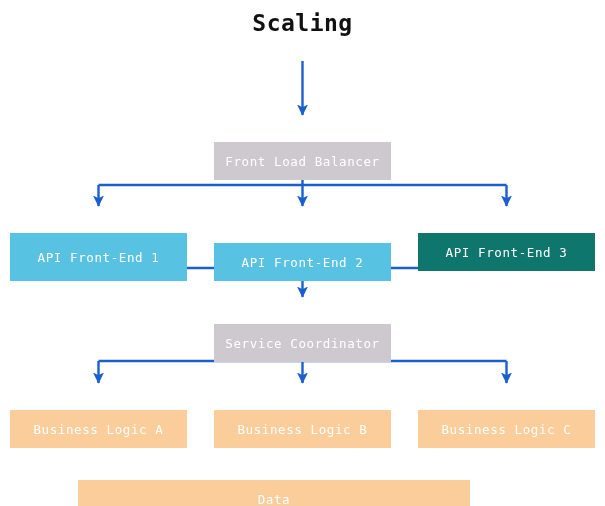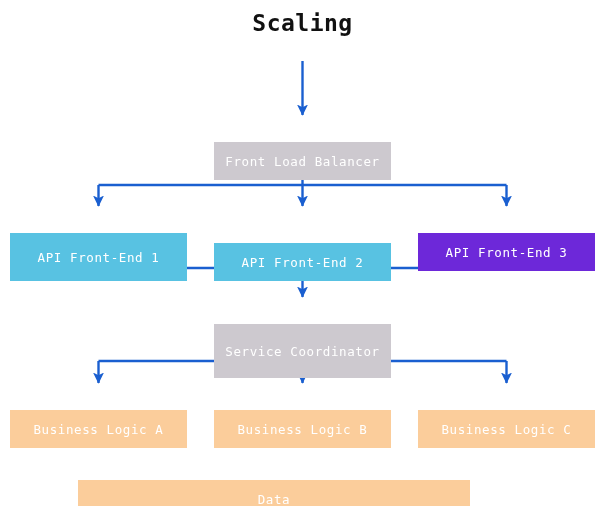--- a/index.html
+++ b/index.html
@@ -95,23 +95,23 @@
 
     </g>
   </svg>
 
   <div class="node node-gray" style="left: 214px; top: 117px; width: 177px; height: 38px; background: rgb(205, 201, 207); color: rgb(255, 255, 255);">Front Load Balancer</div>
 
   <div class="node node-blue" style="left: 10px; top: 208px; width: 177px; height: 48px; background: rgb(88, 194, 226); color: rgb(255, 255, 255);">API Front-End 1</div>
 
   <div class="node node-blue" style="left: 214px; top: 218px; width: 177px; height: 38px; background: rgb(88, 194, 226); color: rgb(255, 255, 255);">API Front-End 2</div>
 
-  <div class="node node-blue" style="left: 418px; top: 208px; width: 177px; height: 38px; background: #6d28d9; color: rgb(255, 255, 255);">API Front-End 3</div>
+  <div class="node node-blue" style="left: 418px; top: 208px; width: 177px; height: 38px; background: #0f766e; color: rgb(255, 255, 255);">API Front-End 3</div>
 
-  <div class="node node-gray" style="left: 214px; top: 299px; width: 177px; height: 54px; background: rgb(205, 201, 207); color: rgb(255, 255, 255);">Service Coordinator</div>
+  <div class="node node-gray" style="left: 214px; top: 299px; width: 177px; height: 38px; background: rgb(205, 201, 207); color: rgb(255, 255, 255);">Service Coordinator</div>
 
   <div class="node node-orange" style="left: 10px; top: 385px; width: 177px; height: 38px; background: rgb(251, 205, 155); color: rgb(255, 255, 255);">Business Logic A</div>
 
   <div class="node node-orange" style="left: 418px; top: 385px; width: 177px; height: 38px; background: rgb(251, 205, 155); color: rgb(255, 255, 255);">Business Logic C</div>
 
   <div class="node node-orange" style="left: 214px; top: 385px; width: 177px; height: 38px; background: rgb(251, 205, 155); color: rgb(255, 255, 255);">Business Logic B</div>
 
   <div class="node node-orange" style="left: 78px; top: 455px; width: 392px; height: 38px; background: rgb(251, 205, 155); color: rgb(255, 255, 255);">Data</div>
 
 </div>

